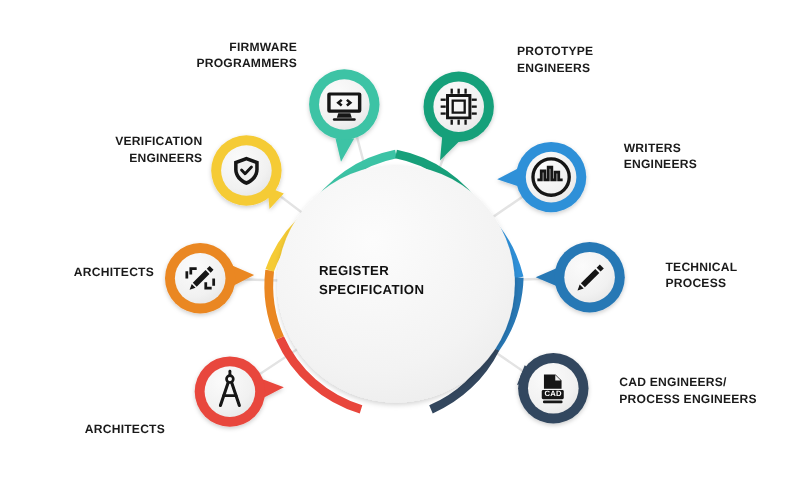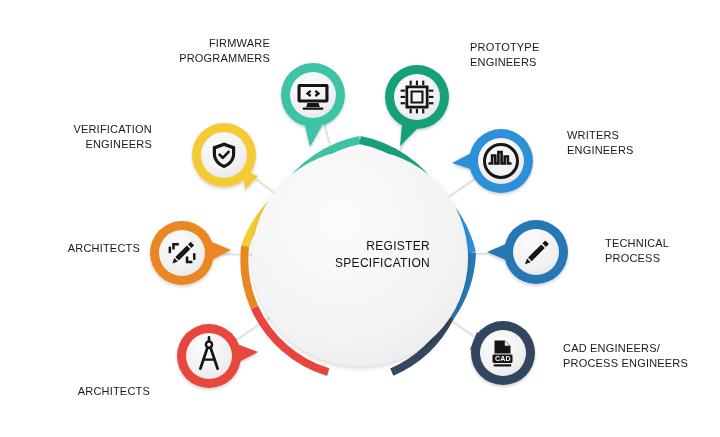--- a/index.html
+++ b/index.html
@@ -18,38 +18,38 @@
   #diagram {
     position: absolute;
     inset: 0;
     width: 720px;
     height: 437px;
   }
   .label {
     position: absolute;
     font-family: "Liberation Sans", sans-serif;
     font-size: 11px;
-    font-weight: normal;
+    font-weight: bold;
     color: #1a1a1a;
     line-height: 1.32;
     letter-spacing: 0.2px;
     white-space: pre-line;
   }
   .label.right-align { text-align: right; }
   .label.left-align  { text-align: left; margin-left: 15px; }
 
   .center-text {
     position: absolute;
     left: 290px;
     top: 238px;
     width: 140px;
-    text-align: right;
+    text-align: left;
     font-family: "Liberation Sans", sans-serif;
     font-size: 12px;
-    font-weight: normal;
+    font-weight: bold;
     color: #111111;
     line-height: 1.45;
     letter-spacing: 0.3px;
     white-space: pre-line;
   }
   .cad-tag {
     position: absolute;
     font-family: "Liberation Sans", sans-serif;
     font-size: 7px;
     font-weight: bold;
@@ -236,16 +236,16 @@
 <div class="label left-align" style="left:590px; top:236px; width:128px;">TECHNICAL
 PROCESS</div>
 
 <div class="label left-align" style="left:548px; top:341px; width:160px;">CAD ENGINEERS/
 PROCESS ENGINEERS</div>
 
 <div class="label right-align" style="left:30px; top:348px; width:120px;margin-top:36px;">ARCHITECTS</div>
 
 <div class="label right-align" style="left:20px; top:241px; width:120px;">ARCHITECTS</div>
 
-<div class="label right-align" style="left:24px; top:122px; width:128px;">VERIFICATION
+<div class="label right-align" style="left:56px; top:122px; width:128px;">VERIFICATION
 ENGINEERS</div>
 
 <div class="cad-tag" style="left:495px; top:355px;">CAD</div>
 
 </body></html>

